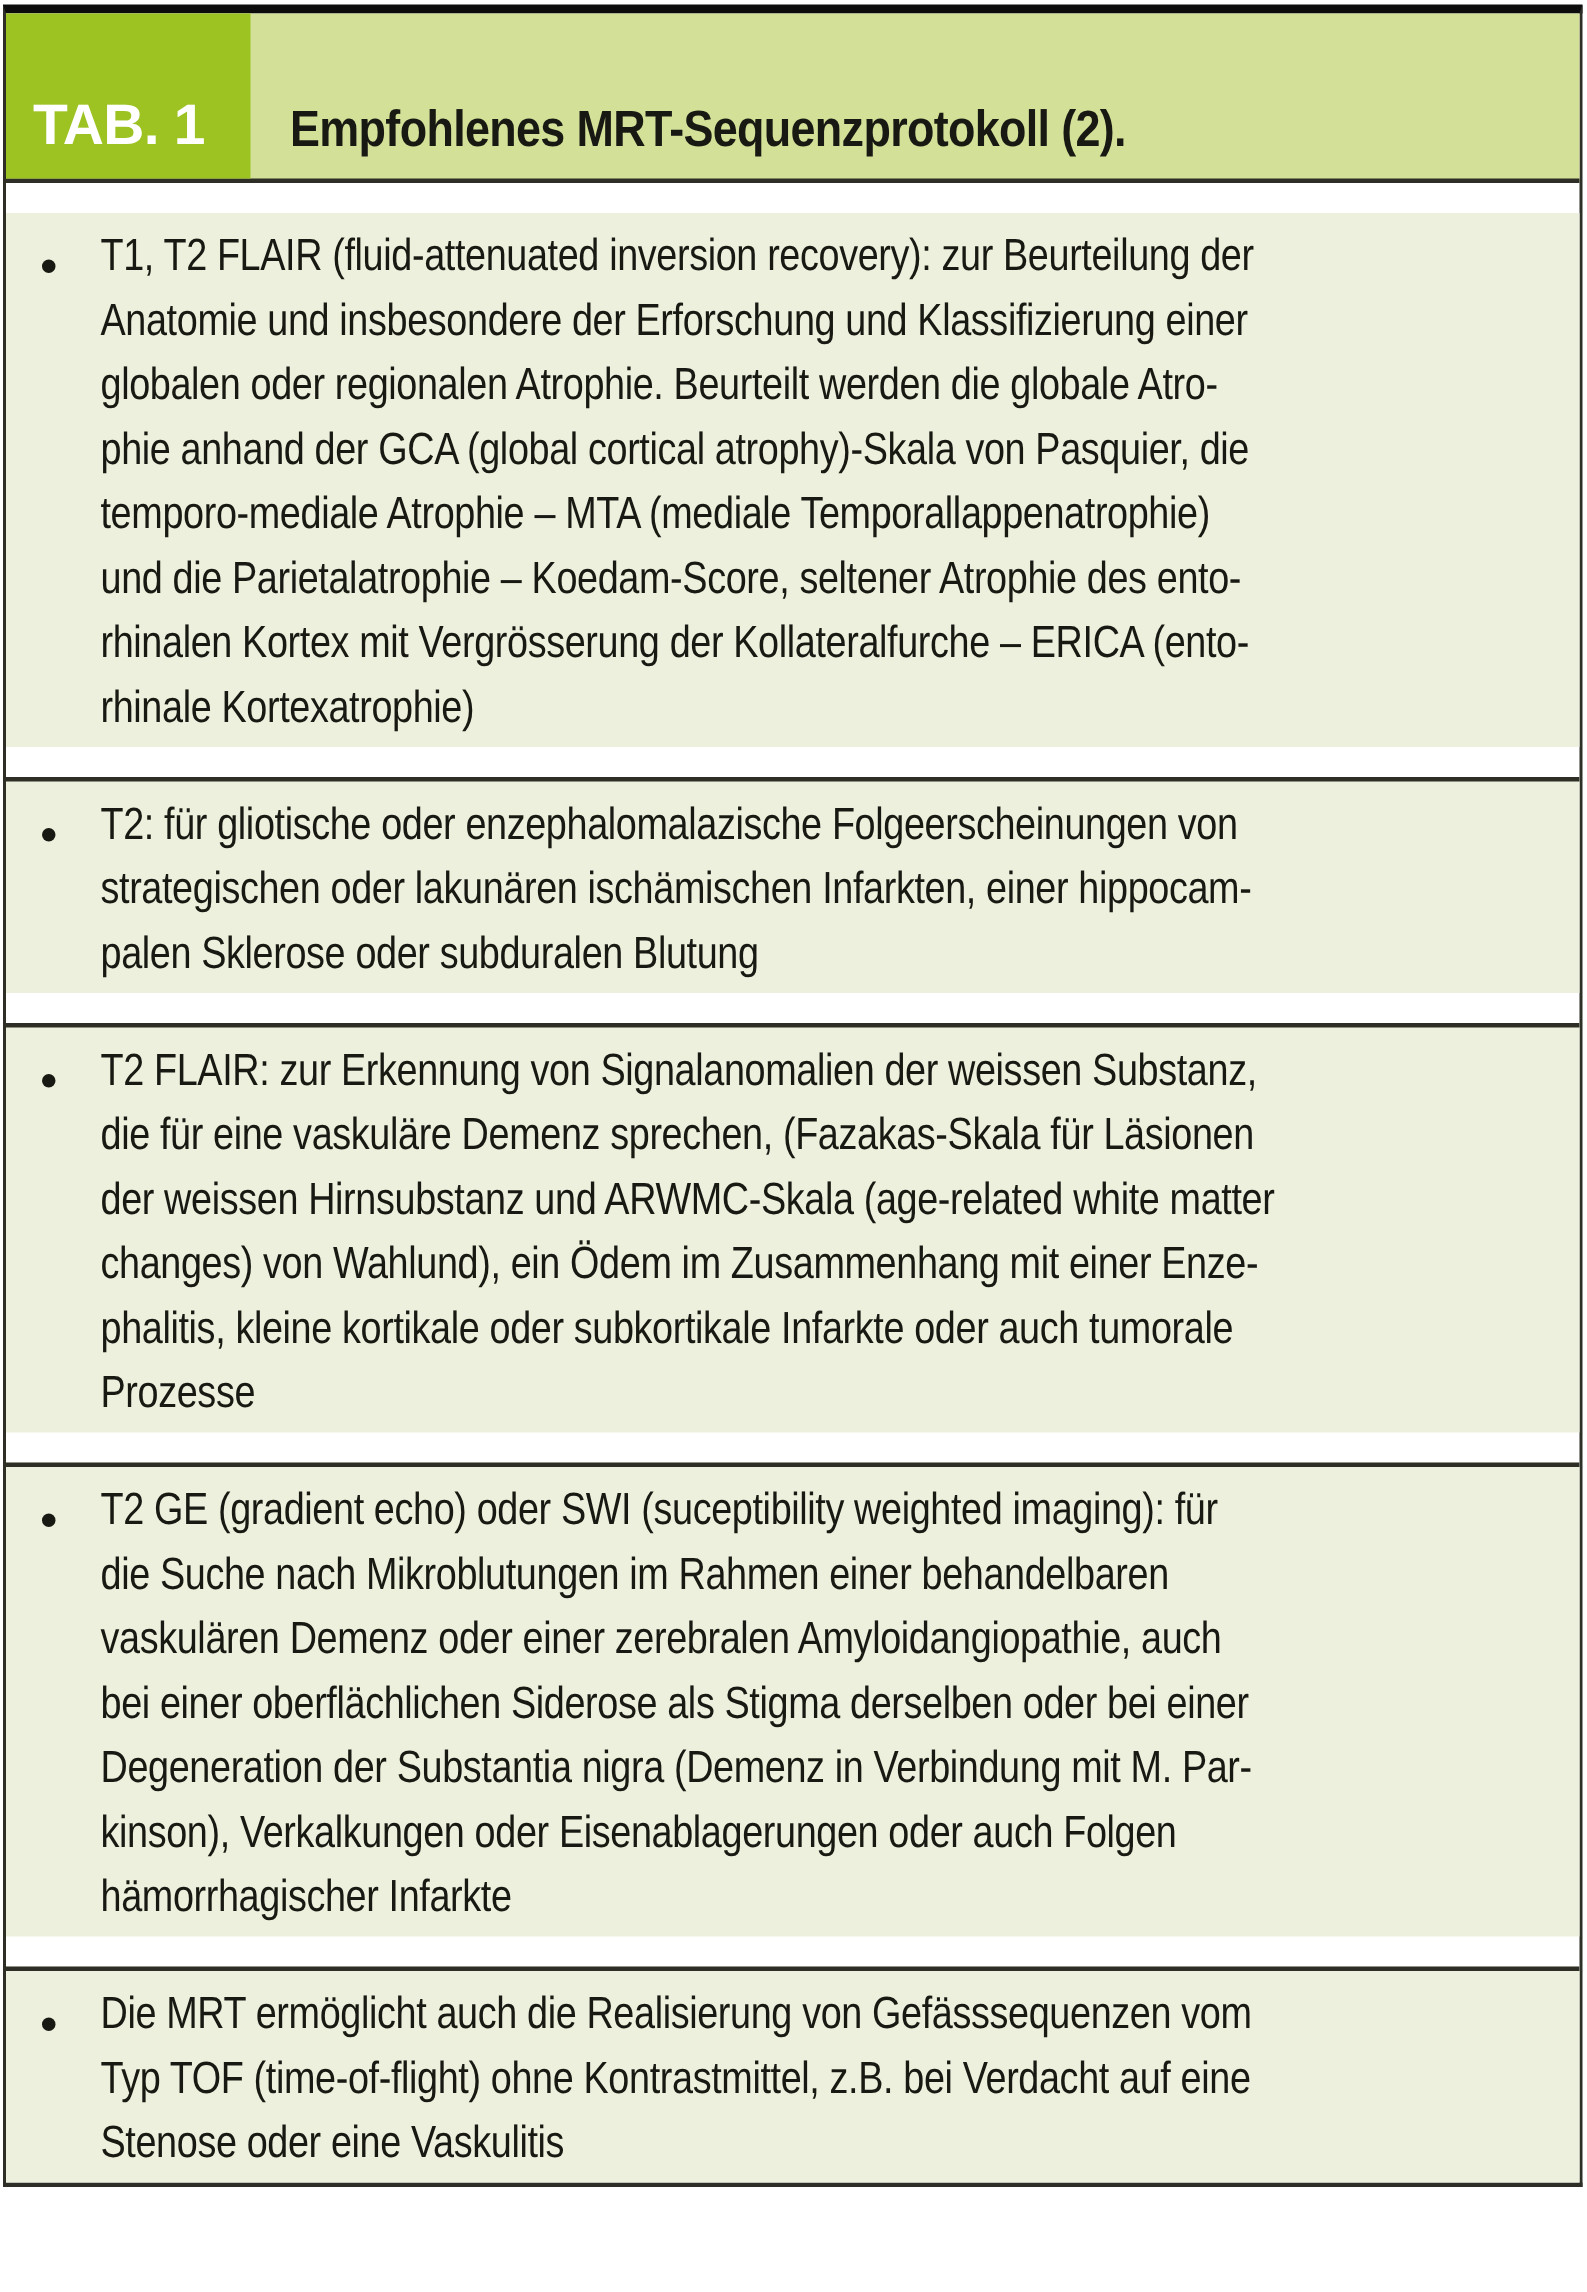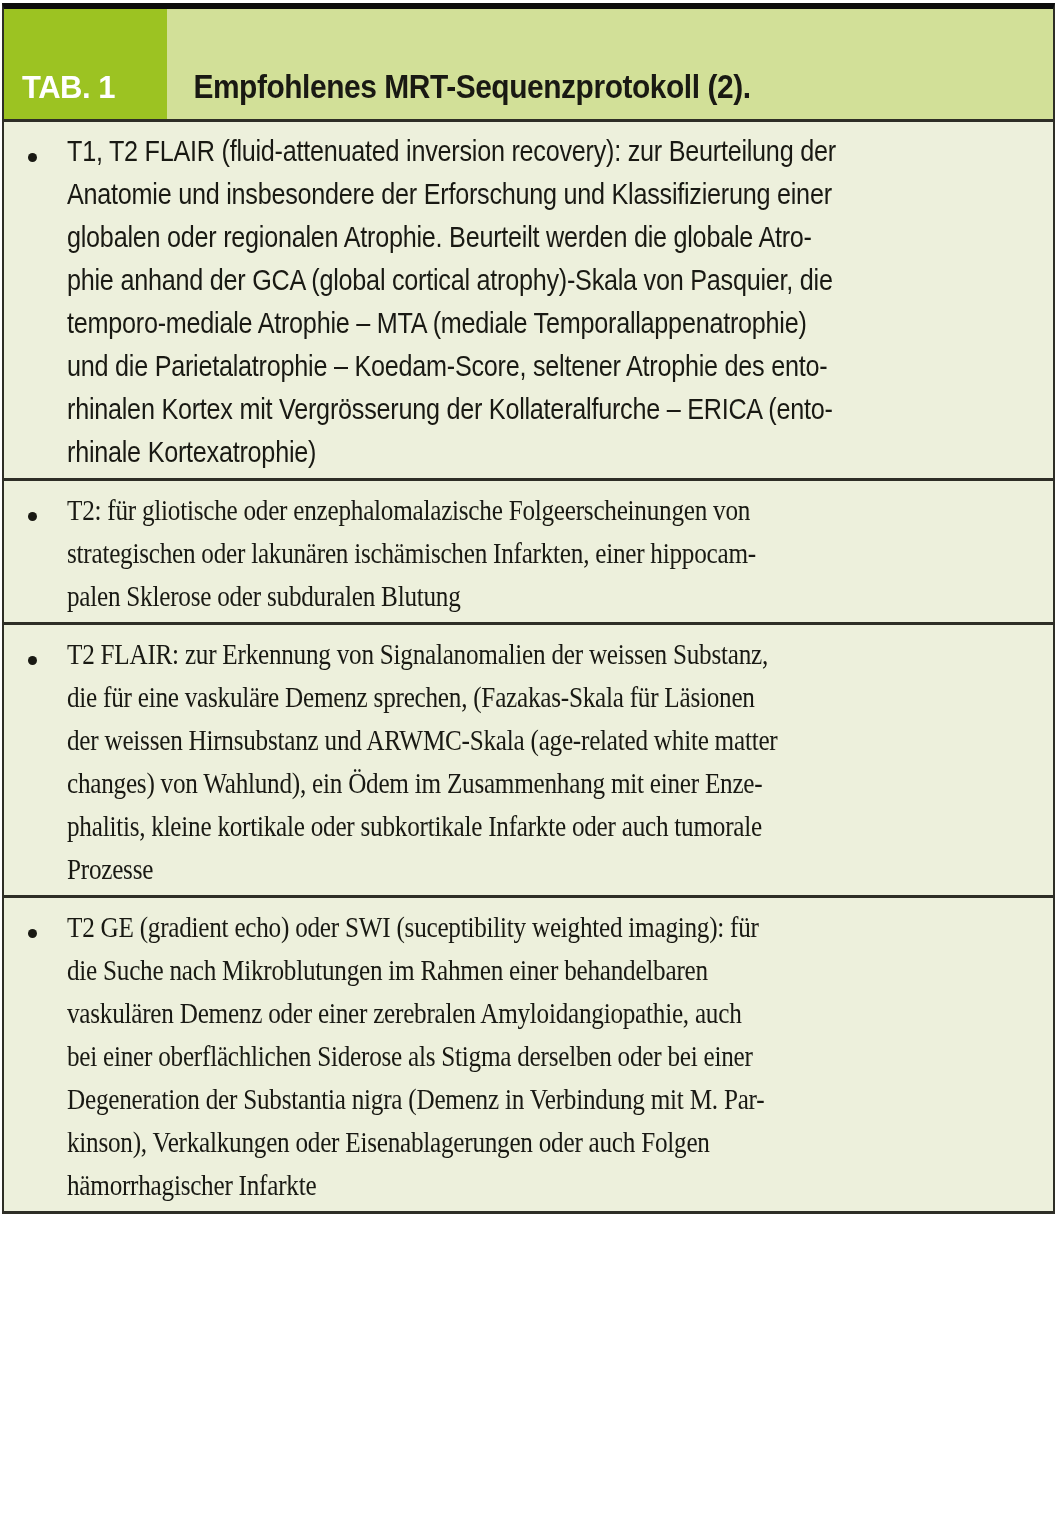--- a/index.html
+++ b/index.html
@@ -26,44 +26,44 @@
     background: var(--header_bg, #d2e098);
   }
   .tab-tag {
     flex: none;
     width: 163px;
     height: 100%;
     box-sizing: border-box;
     background: var(--tag_bg, #9cc322);
     color: #ffffff;
     font-weight: bold;
-    font-size: 31px;
+    font-size: 38px;
     letter-spacing: -0.5px;
     display: flex;
     align-items: flex-end;
     padding: 0 0 13px 18px;
   }
   .tab-title {
     color: var(--text, #191913);
     font-weight: bold;
     font-size: 34px;
     letter-spacing: -0.5px;
     padding: 0 0 13px 30px;
     white-space: pre;
     transform: scaleX(0.88);
     transform-origin: 0 100%;
   }
   .tab-body .row {
     display: flex;
     background: var(--body_bg, #edf0dc);
     padding: 7px 10px 5px 24px;
+    margin-top: 20px;
   }
   .tab-body .row + .row {
     border-top: 3px solid var(--line, #2e2e26);
-    font-family: Liberation Serif, serif;
   }
   .tab-header {
     border-bottom: 3px solid var(--line, #2e2e26);
   }
   .bullet-col {
     flex: none;
     width: 39px;
   }
   .bullet-dot {
     display: block;
@@ -129,14 +129,22 @@
           <span class="bullet-dot"></span>
         </span>
       <div class="row-text">T2 GE (gradient echo) oder SWI (suceptibility weighted imaging): für
 die Suche nach Mikroblutungen im Rahmen einer behandelbaren
 vaskulären Demenz oder einer zerebralen Amyloidangiopathie, auch
 bei einer oberflächlichen Siderose als Stigma derselben oder bei einer
 Degeneration der Substantia nigra (Demenz in Verbindung mit M. Par-
 kinson), Verkalkungen oder Eisenablagerungen oder auch Folgen
 hämorrhagischer Infarkte</div>
     </div>
+    <div class="row">
+      <span class="bullet-col">
+          <span class="bullet-dot"></span>
+        </span>
+      <div class="row-text">Die MRT ermöglicht auch die Realisierung von Gefässsequenzen vom
+Typ TOF (time-of-flight) ohne Kontrastmittel, z.B. bei Verdacht auf eine
+Stenose oder eine Vaskulitis</div>
+    </div>
   </div>
 </div>
 
 </body></html>

